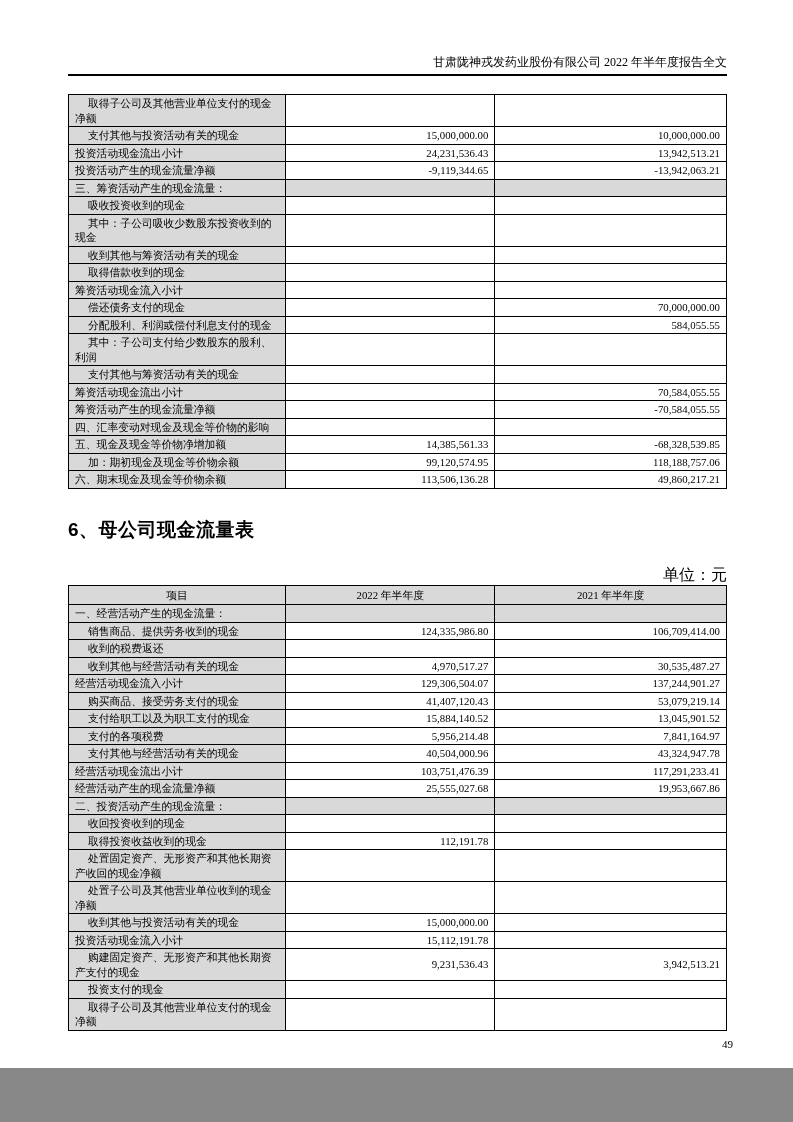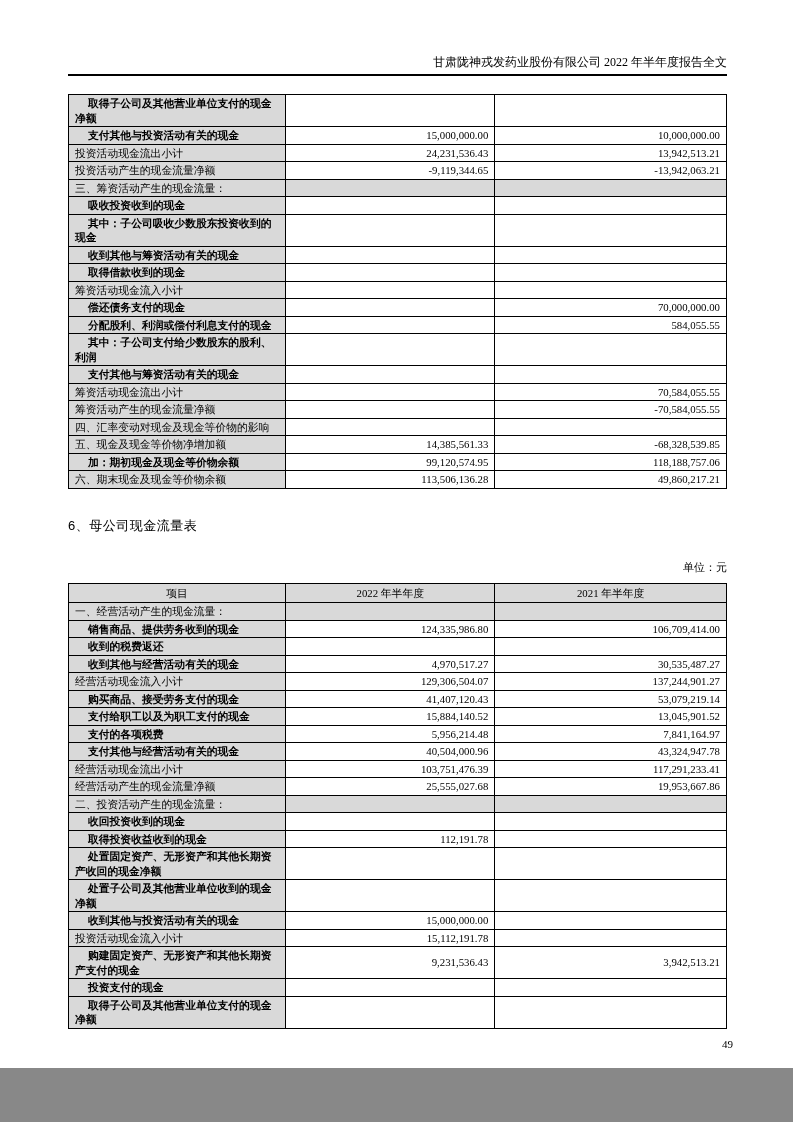--- a/index.html
+++ b/index.html
@@ -37,35 +37,35 @@
     vertical-align: middle;
     word-break: break-all;
   }
   table.data-table th {
     background: #d9d9d9;
     font-weight: normal;
     text-align: center;
     padding: 2px 6px;
   }
   td.label { background: #d9d9d9; text-align: left; }
-  td.indent { text-indent: 1.2em; font-weight: bold; }
+  td.indent { text-indent: 1.2em; }
   td.num { text-align: right; }
   tr.section-row td { background: #d9d9d9; }
   .section-heading {
     margin: 28px 0 12px 0;
-    font-size: 13px;
-    font-weight: normal;
+    font-size: 19px;
+    font-weight: bold;
     font-family: "Liberation Sans", "DejaVu Sans", sans-serif;
     letter-spacing: 0.5px;
   }
   .unit-line {
     text-align: right;
-    font-size: 11px;
+    font-size: 16px;
     line-height: 14px;
-    margin: 25px 0 9px 0;
+    margin: 25px 0 3px 0;
   }
   .page-number {
     position: absolute;
     right: 60px;
     top: 1038px;
     font-size: 11px;
   }
 </style>
 </head>
 <body>

